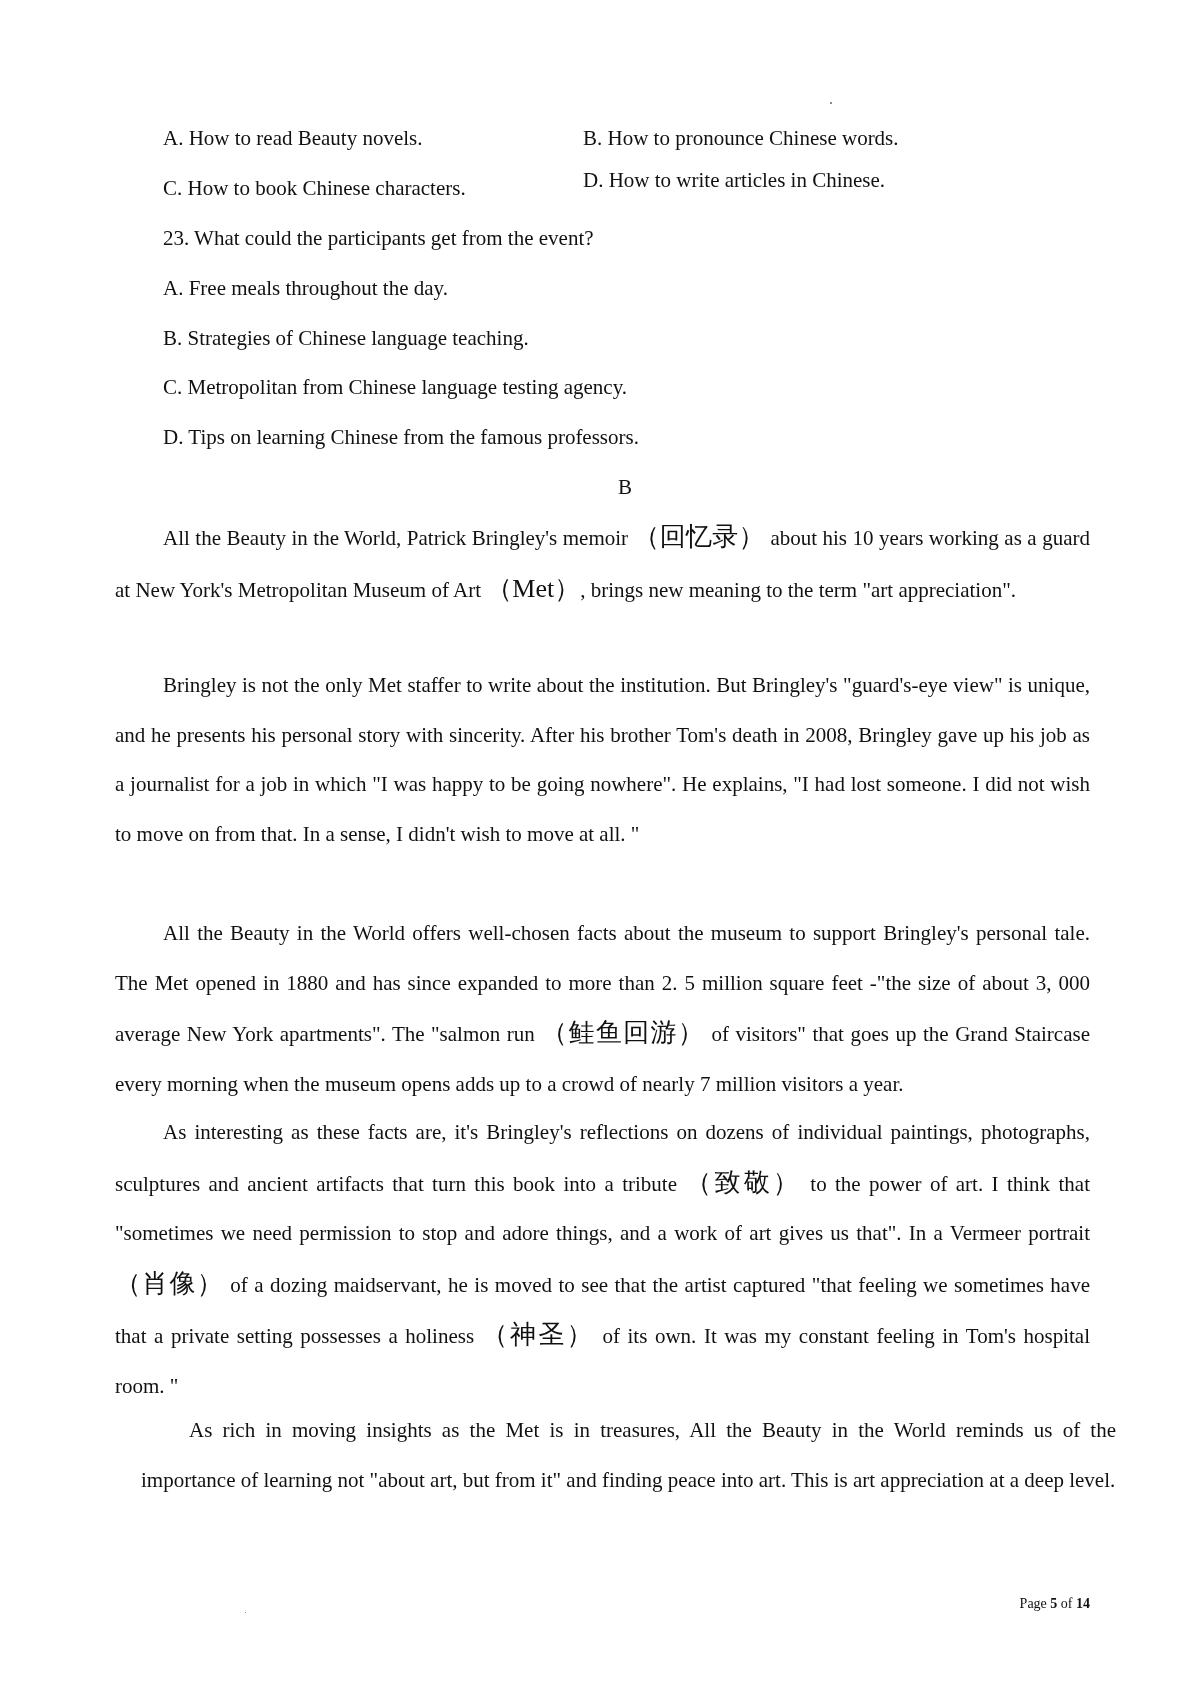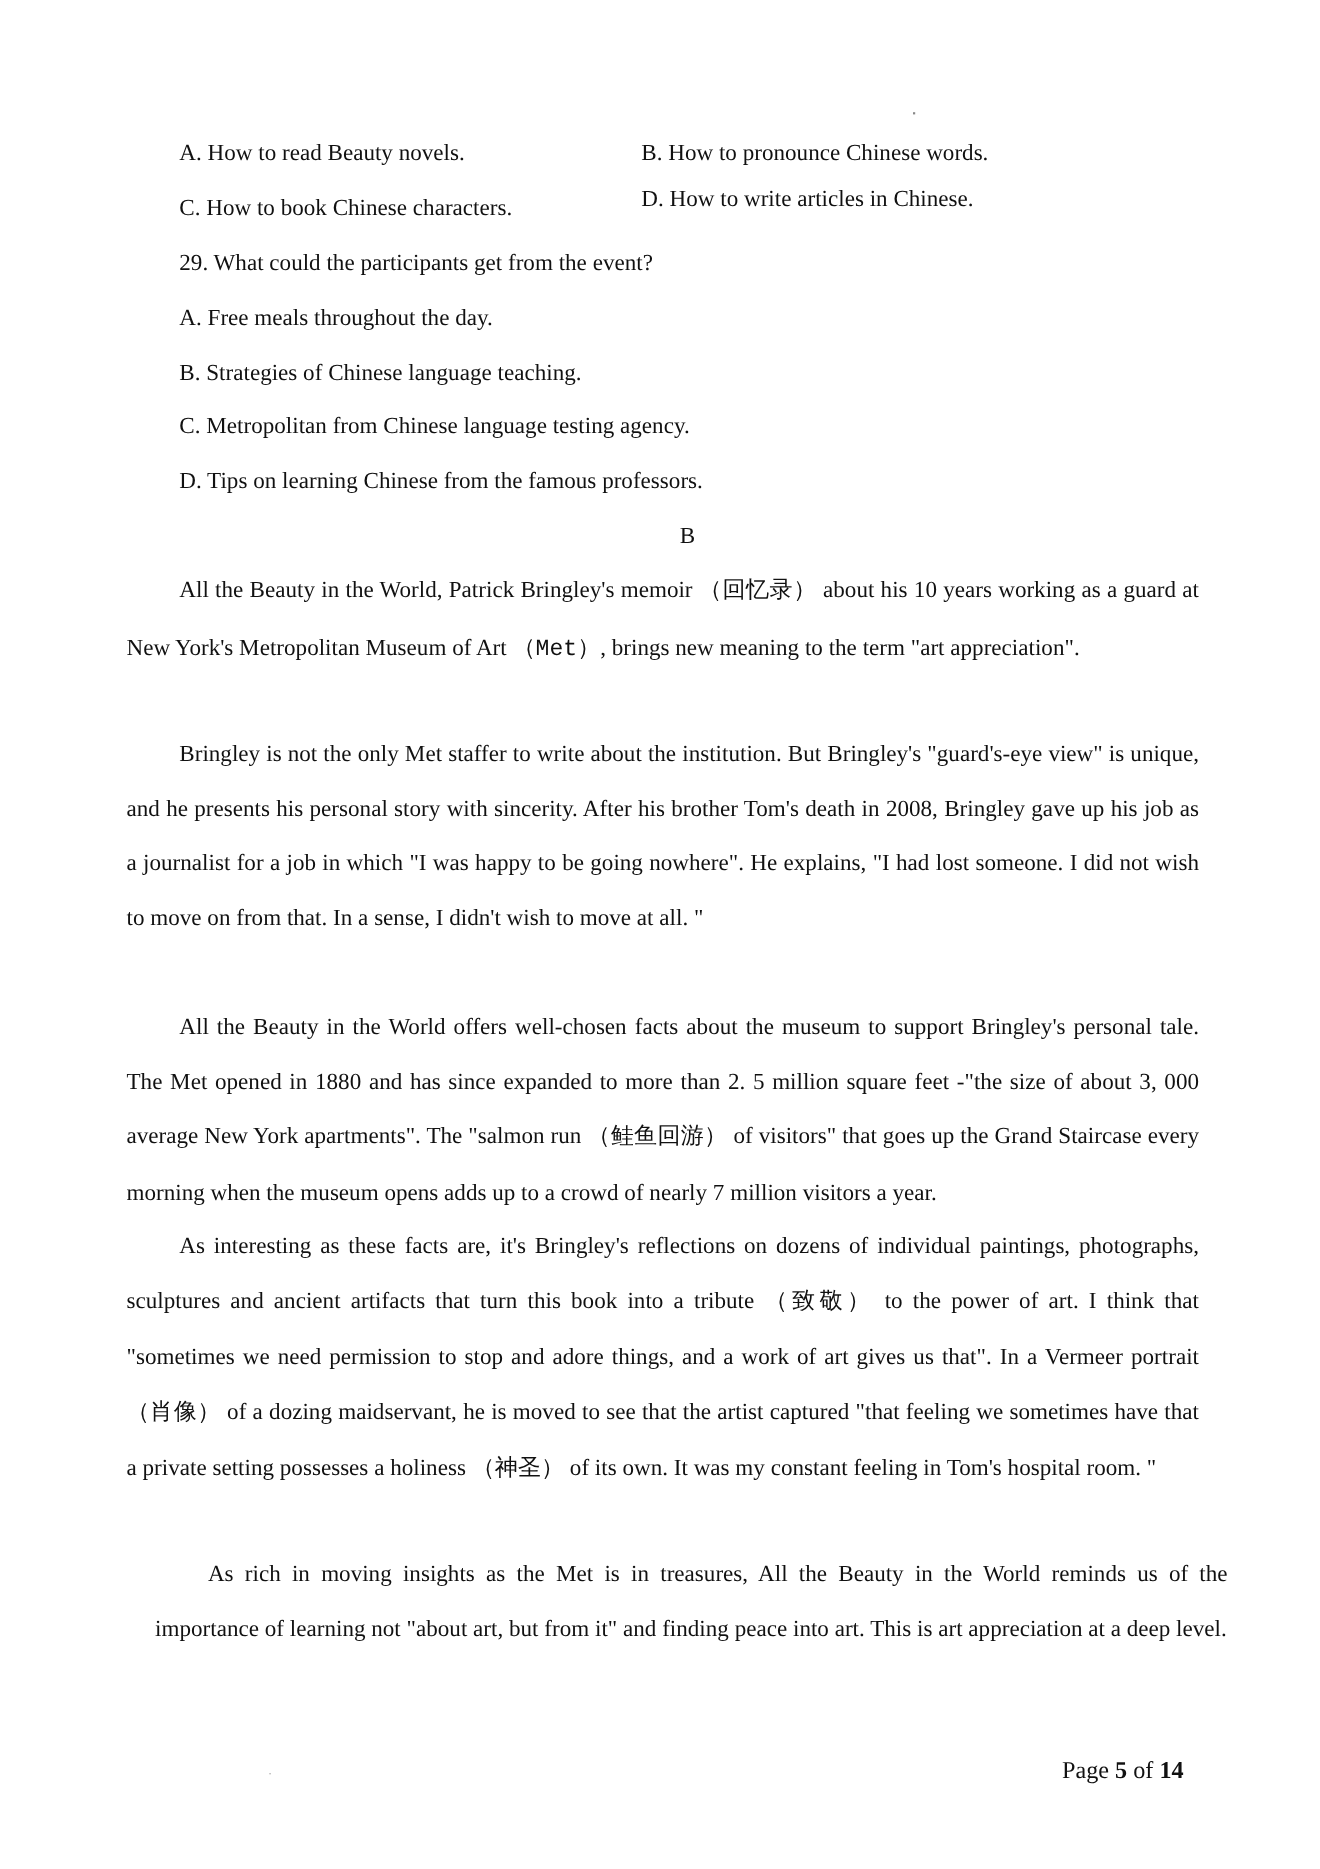--- a/index.html
+++ b/index.html
@@ -13,36 +13,36 @@
     .opt-left { left: 163px; }
     .opt-right { left: 583px; }
     .q { left: 163px; }
     .center-b { left: 0; width: 1250px; text-align: center; }
     .para {
       position: absolute; left: 115px; width: 975px;
       line-height: 49.5px; text-align: justify;
       text-align-last: left;
     }
     .para .indent { display: inline-block; width: 48px; }
-    .cn { font-family: Liberation Mono, monospace; font-size: 21px; }
-    .footer { position: absolute; right: 124px; top: 1596px; font-size: 22px; }
+    .cn { font-family: Liberation Serif, serif; font-size: 26px; }
+    .footer { position: absolute; right: 110px; top: 1596px; font-size: 14px; }
     .footer b { font-weight: bold; }
     .speck { position: absolute; width: 2px; height: 2px; background: #888; }
   </style>
 </head>
 <body>
 
 <div class="speck" style="left:830px;top:102px;"></div>
 
 <div class="line opt-left" style="top:126px;">A. How to read Beauty novels.</div>
 <div class="line opt-right" style="top:126px;">B. How to pronounce Chinese words.</div>
 <div class="line opt-left" style="top:176px;">C. How to book Chinese characters.</div>
 <div class="line opt-right" style="top:168px;">D. How to write articles in Chinese.</div>
 
-<div class="line q" style="top:226px;">29. What could the participants get from the event?</div>
+<div class="line q" style="top:226px;">23. What could the participants get from the event?</div>
 <div class="line q" style="top:276px;">A. Free meals throughout the day.</div>
 <div class="line q" style="top:326px;">B. Strategies of Chinese language teaching.</div>
 <div class="line q" style="top:375px;">C. Metropolitan from Chinese language testing agency.</div>
 <div class="line q" style="top:425px;">D. Tips on learning Chinese from the famous professors.</div>
 
 <div class="line center-b" style="top:475px;">B</div>
 
 <div class="para" style="top:512px;">
   <span class="indent"></span><span>All the Beauty in the World, Patrick Bringley's memoir </span><span class="cn">（回忆录）</span><span> about his 10 years working as a guard at New York's Metropolitan Museum of Art </span><span class="cn">（Met）</span><span>, brings new meaning to the term "art appreciation".</span>
 </div>

